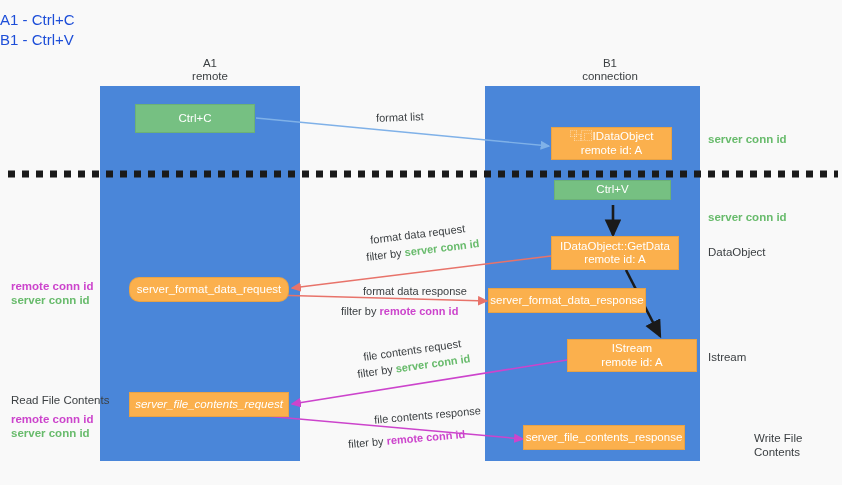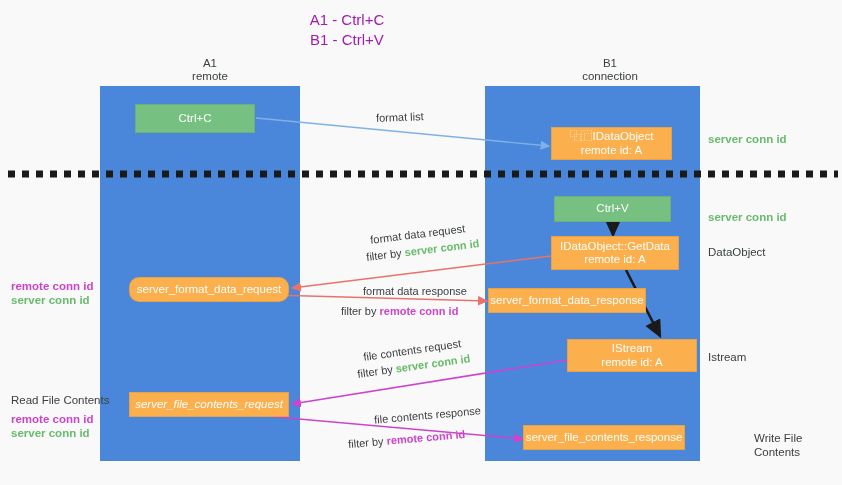--- a/index.html
+++ b/index.html
@@ -30,24 +30,23 @@
     height: 485px;
     pointer-events: none;
   }
 
   
   .title {
     position: absolute;
     left: 0;
     top: 10px;
     width: 694px;
-    text-align: center;
     font-size: 15px;
     line-height: 20px;
-    color: #a21caf;
+    color: #1d4ed8;
     white-space: pre-line;
   }
 
   
   .col-head {
     position: absolute;
     text-align: center;
     font-size: 11.5px;
     line-height: 13px;
     color: #3c4043;
@@ -154,21 +153,21 @@
     <line x1="567" y1="360" x2="292" y2="404" stroke="#cc44cc" stroke-width="1.5" marker-end="url(#ah-mag)"></line>
 
     <line x1="130" y1="404" x2="523" y2="439" stroke="#cc44cc" stroke-width="1.5" marker-end="url(#ah-mag)"></line>
   </svg>
 
   <div class="box green" style="left:135px; top:104px; width:120px; height:29px;">Ctrl+C</div>
 
   <div class="box orange" style="left:551px; top:127px; width:121px; height:33px;">⿻⿸IDataObject
 remote id: A</div>
 
-  <div class="box green" style="left:554px; top:196px; width:117px; height:26px;">Ctrl+V</div>
+  <div class="box green" style="left:554px; top:180px; width:117px; height:20px;">Ctrl+V</div>
 
   <div class="box orange" style="left:551px; top:236px; width:128px; height:34px;">IDataObject::GetData
 remote id: A</div>
 
   <div class="box orange" style="left:567px; top:339px; width:130px; height:33px;">IStream
 remote id: A</div>
 
   <div class="box orange" style="left:129px; top:277px; width:160px; height:25px;border-radius:10px;">server_format_data_request</div>
 
   <div class="box orange" style="left:488px; top:288px; width:158px; height:25px;">server_format_data_response</div>

